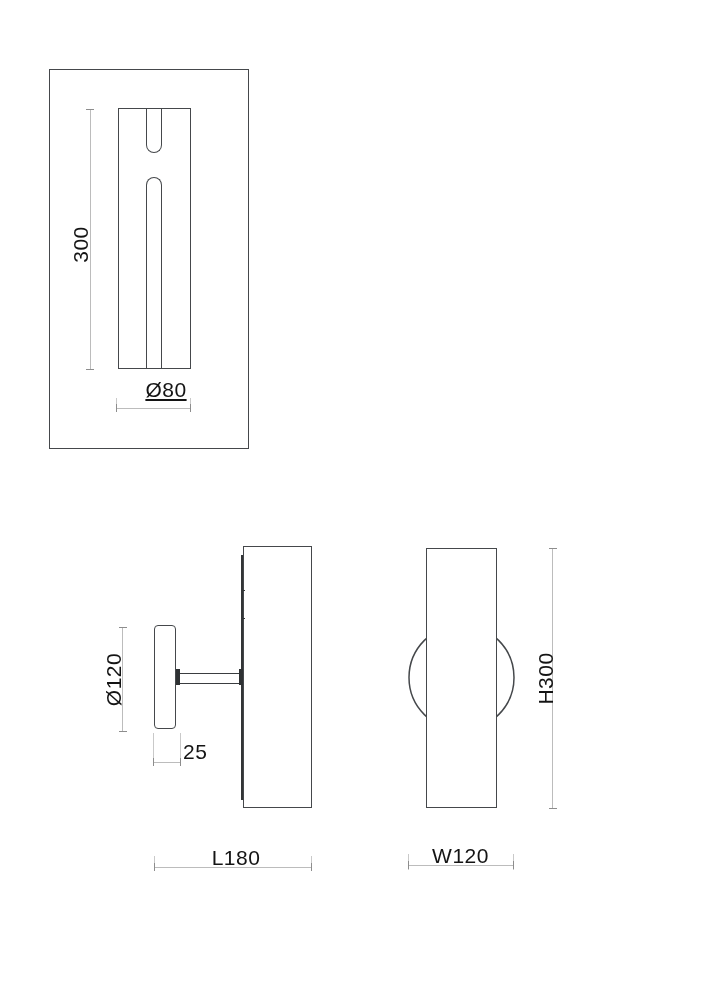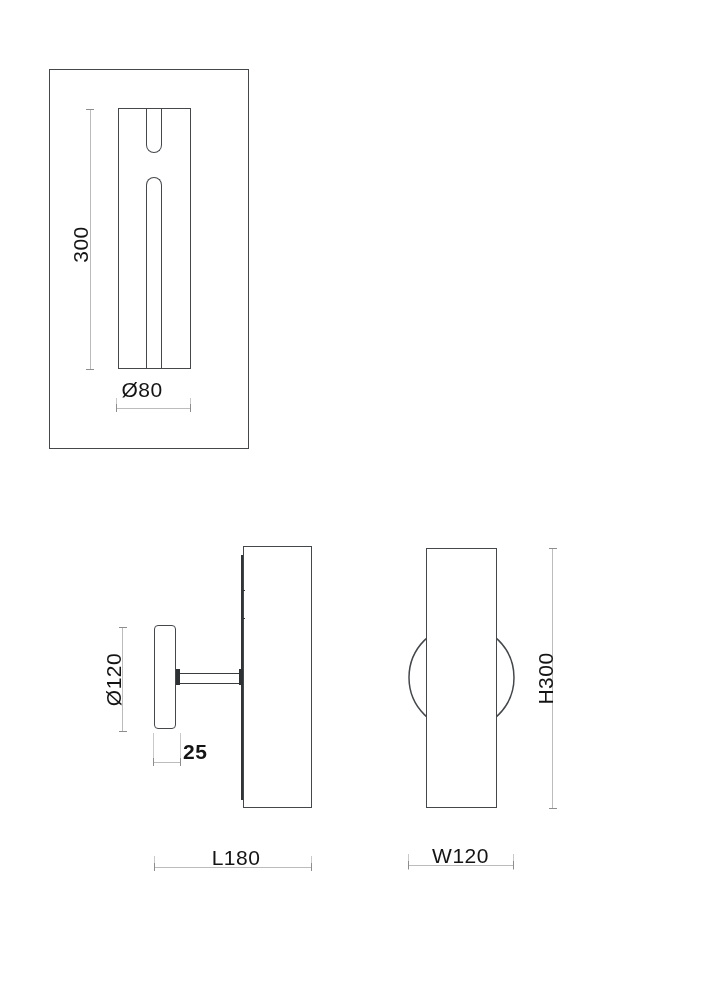--- a/index.html
+++ b/index.html
@@ -50,21 +50,21 @@
   <div class="abs tick-h" style="left:86px;top:369px;"></div>
   <div class="abs center" style="left:60px;top:224px;width:40px;height:40px;">
     <span class="dim-text rot">300</span>
   </div>
 
   <div class="abs dim-h" style="left:116px;top:408px;width:75px;"></div>
   <div class="abs ext-v" style="left:116px;top:398px;height:13px;"></div>
   <div class="abs ext-v" style="left:190px;top:398px;height:13px;"></div>
   <div class="abs tick-v" style="left:116px;top:404px;"></div>
   <div class="abs tick-v" style="left:190px;top:404px;"></div>
-  <div class="abs center" style="left:112px;top:376px;width:60px;height:26px;">
+  <div class="abs center" style="left:136px;top:376px;width:60px;height:26px;text-decoration:underline;">
     <span class="dim-text">Ø80</span>
   </div>
 
   <div class="abs outline-fill" style="left:243px;top:546px;width:68.5px;height:262px;"></div>
   <div class="abs seam" style="left:240.5px;top:555px;width:2.5px;height:245px;"></div>
   <div class="abs seam" style="left:240.5px;top:590px;width:4px;height:1px;"></div>
   <div class="abs seam" style="left:240.5px;top:618px;width:4px;height:1px;"></div>
 
   <div class="abs outline" style="left:154px;top:625px;width:22px;height:104px;border-radius:4px;"></div>
   <div class="abs arm" style="left:178px;top:672.5px;width:63px;height:11px;"></div>
@@ -76,21 +76,21 @@
   <div class="abs tick-h" style="left:118.5px;top:731px;"></div>
   <div class="abs center" style="left:94px;top:659px;width:40px;height:40px;">
     <span class="dim-text rot">Ø120</span>
   </div>
 
   <div class="abs ext-v" style="left:153px;top:733px;height:32px;"></div>
   <div class="abs ext-v" style="left:179.5px;top:733px;height:32px;"></div>
   <div class="abs dim-h" style="left:153px;top:762px;width:27px;"></div>
   <div class="abs tick-v" style="left:153px;top:758px;"></div>
   <div class="abs tick-v" style="left:179.5px;top:758px;"></div>
-  <div class="abs" style="left:183px;top:741px;font-weight:bold;">
+  <div class="abs" style="left:183px;top:741px;">
     <span class="dim-text">25</span>
   </div>
 
   <div class="abs ext-v" style="left:154px;top:856px;height:15px;"></div>
   <div class="abs ext-v" style="left:311px;top:856px;height:15px;"></div>
   <div class="abs dim-h" style="left:154px;top:866.5px;width:157px;"></div>
   <div class="abs tick-v" style="left:154px;top:863px;"></div>
   <div class="abs tick-v" style="left:311px;top:863px;"></div>
   <div class="abs center" style="left:193px;top:845px;width:86px;height:24px;">
     <span class="dim-text">L180</span>

